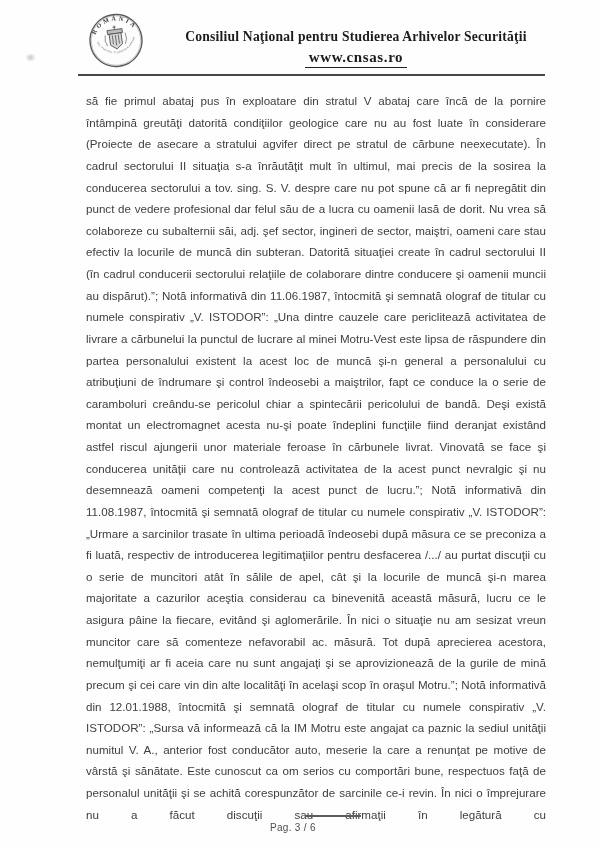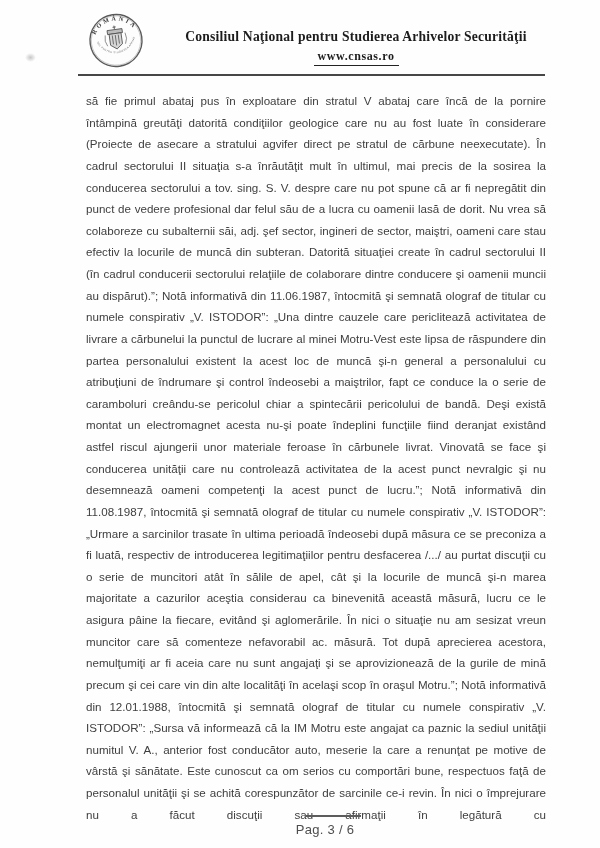--- a/index.html
+++ b/index.html
@@ -27,21 +27,21 @@
     font-family: "Liberation Serif", serif;
     color: #1c1c1c;
   }
   .header-title {
     font-size: 13.6px; font-weight: bold; letter-spacing: 0.2px;
     white-space: nowrap;
   }
   .header-site {
     display: inline-block;
     margin-top: 4px;
-    font-size: 12px; font-weight: bold; letter-spacing: 0.6px;
+    font-size: 15px; font-weight: bold; letter-spacing: 0.6px;
     border-bottom: 1.6px solid #222;
     padding: 0 4px 0.5px 4px;
   }
   .header-rule {
     position: absolute; left: 78px; top: 74px; width: 467px; height: 2px;
     background: #474747;
   }
   .smudge {
     position: absolute; left: 25px; top: 53px; width: 11px; height: 9px;
     background: radial-gradient(ellipse at center, rgba(110,110,110,0.38), rgba(110,110,110,0) 70%);
@@ -59,22 +59,22 @@
     word-spacing: 0.2px;
   }
   .doc-text .it { }
   
   .footer-rule {
     position: absolute; left: 306px; top: 815px; width: 55px; height: 2px;
     background: #5c5c5c;
   }
   .footer-label {
     position: absolute; left: 270px; top: 822px; width: 110px;
-    text-align: center;
-    font-size: 13px; color: #4e4e4e; letter-spacing: 0.3px;
+    text-align: left;
+    font-size: 10px; color: #4e4e4e; letter-spacing: 0.3px;
   }
 </style>
 </head>
 <body>
 
 <div class="page">
 
   <svg class="seal" viewBox="0 0 60 57" aria-hidden="true">
     <g transform="rotate(-8 30 28.5)">
       <circle cx="30" cy="28.5" r="26" fill="#fdfdfd" stroke="#5a5a5a" stroke-width="1.4"></circle>

